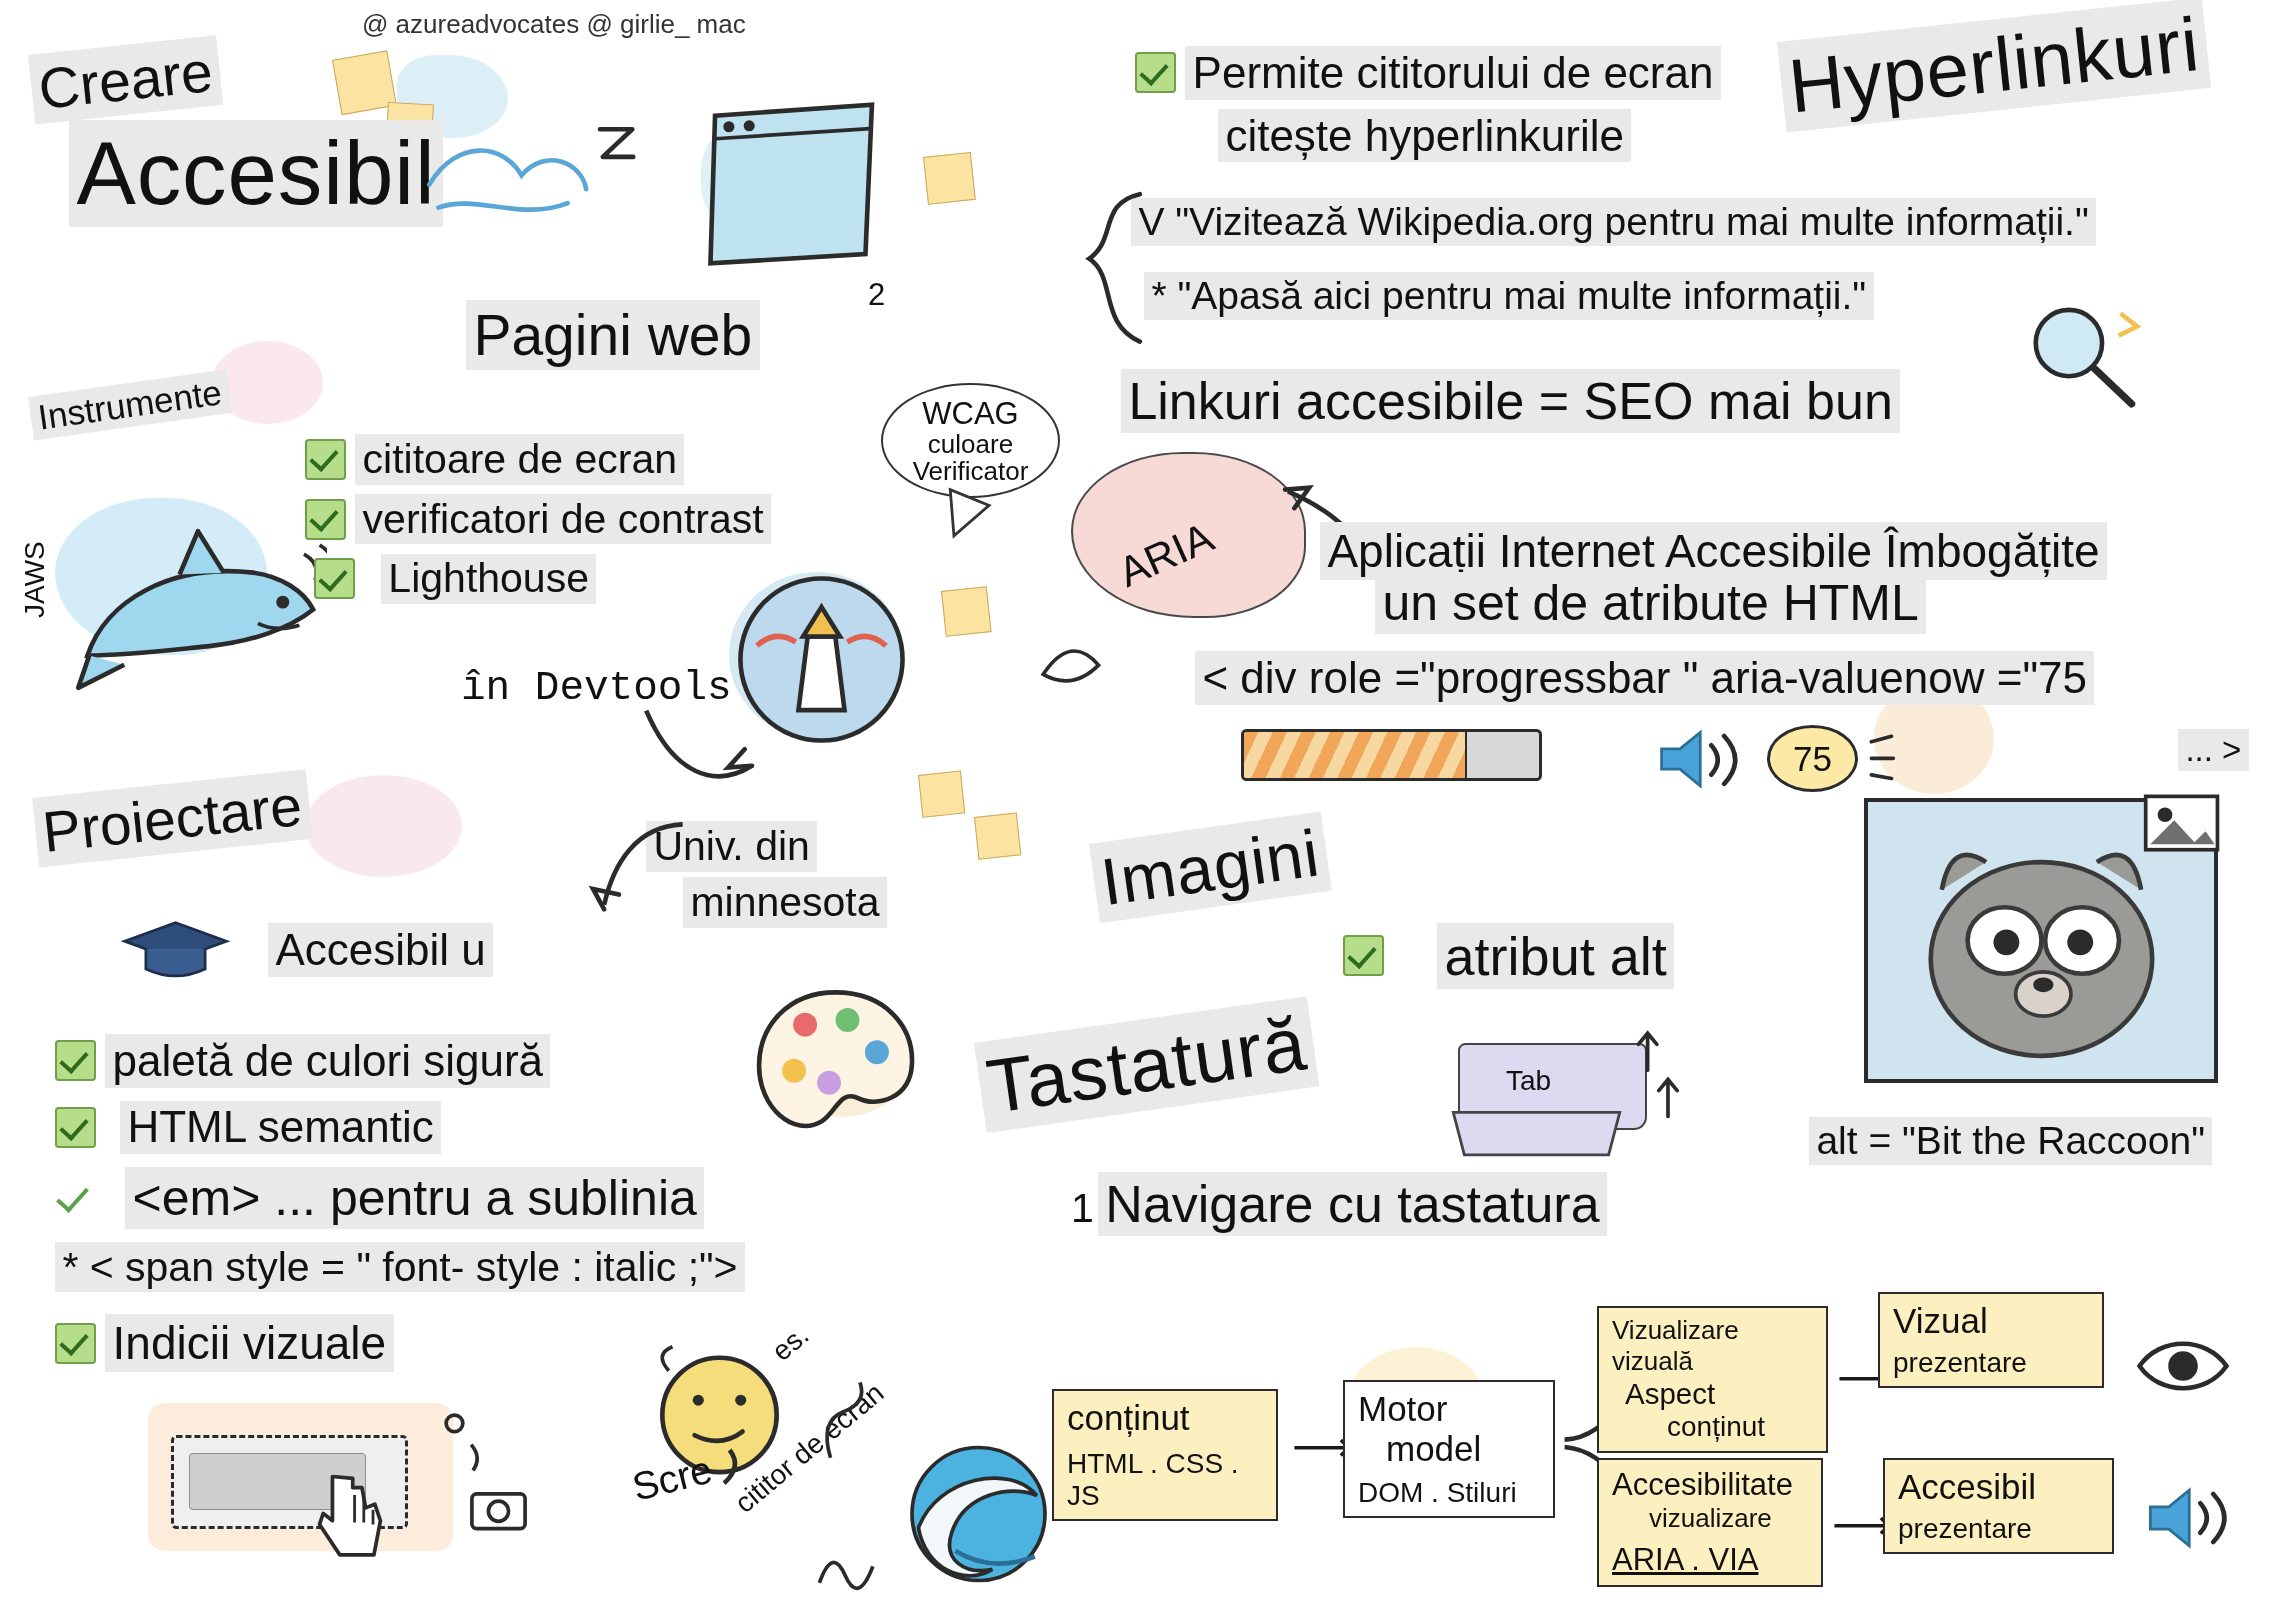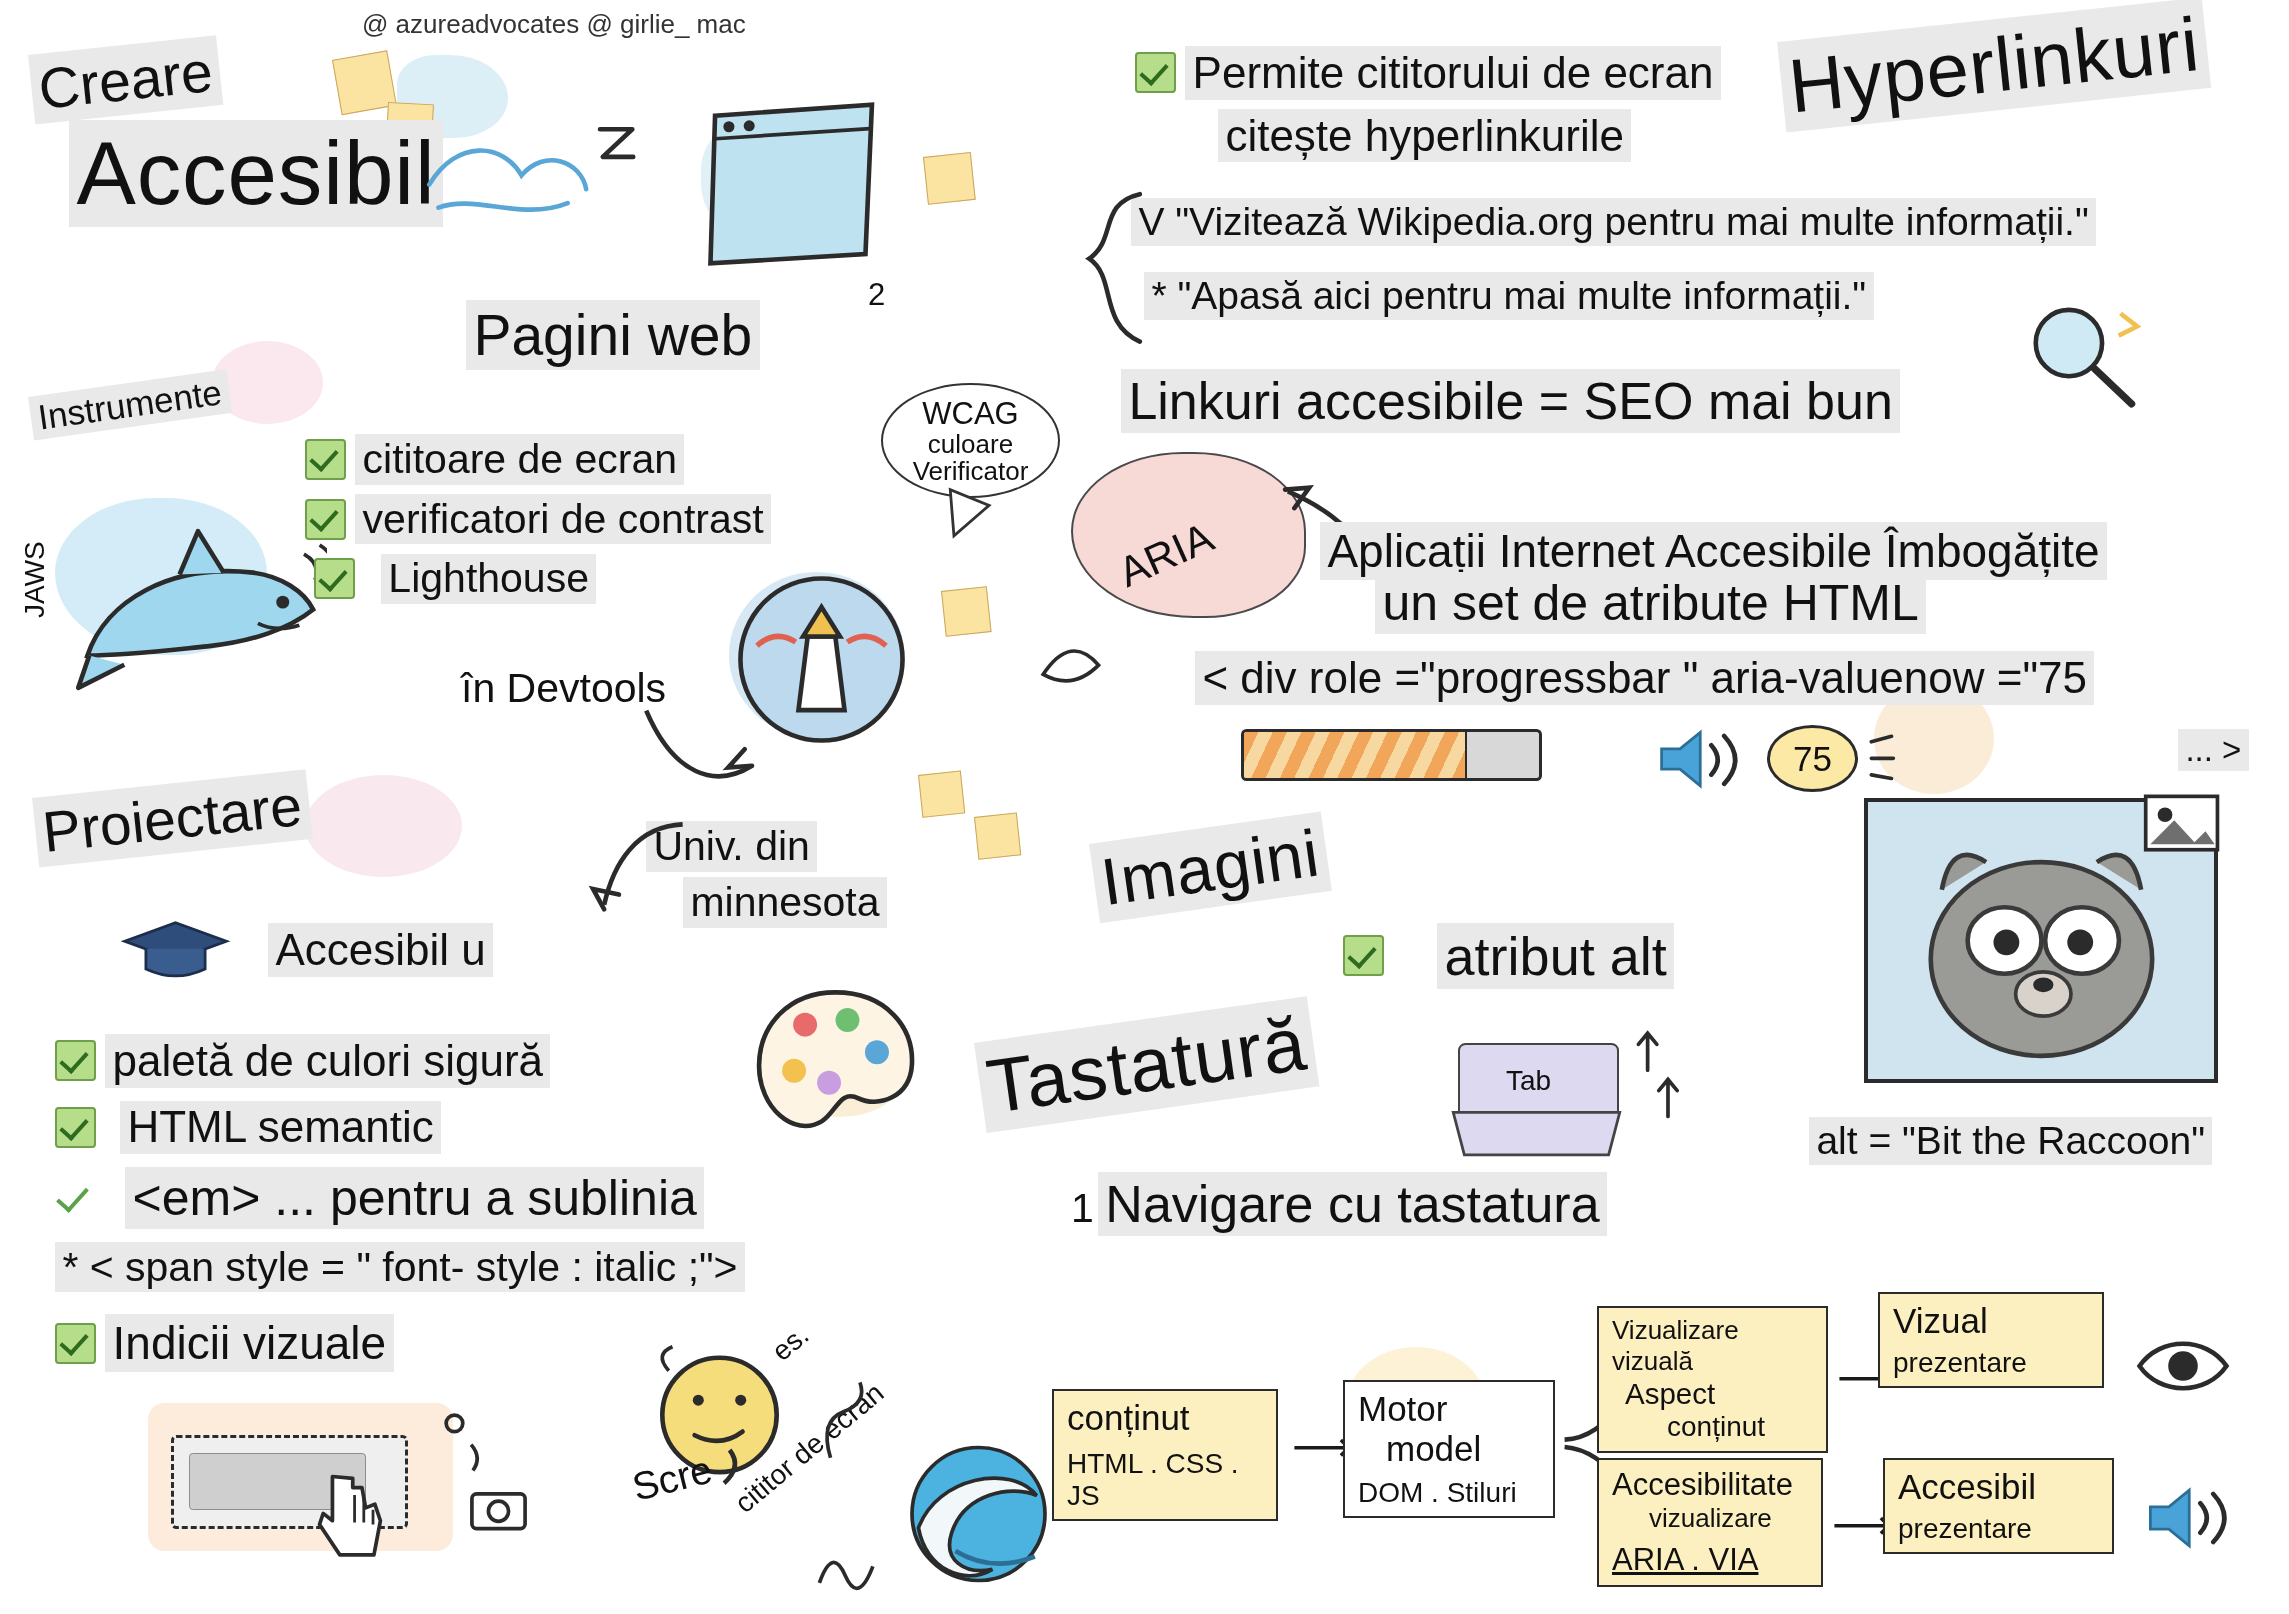--- a/index.html
+++ b/index.html
@@ -18,21 +18,21 @@
     overflow: hidden;
     background: #fff;
   }
   .abs { position: absolute; }
   .hl {
     background: #e9e9e9;
     padding: 1.8px 7.4px;
     display: inline-block;
     white-space: nowrap;
   }
-  .plain { white-space: nowrap; }
+  .plain { white-space: nowrap; font-family: Liberation Mono, monospace; }
   .title-big {
     font-size: 89px;
     font-weight: 400;
     letter-spacing: 0.9px;
   }
   .title-med {
     font-size: 57px;
     font-weight: 400;
   }
   .title-sm {
@@ -480,21 +480,21 @@
     <circle cx="26" cy="28" r="8" fill="#2b2b2b"></circle>
     <path d="M10,60 L36,34 L58,58 L70,46 L80,60 Z" fill="#6f6f6f"></path>
   </svg>
   <div class="abs" style="left:1809px;top:1117px;">
     <span class="hl body-txt" style="font-size:39px;">alt = "Bit the Raccoon"</span>
   </div>
 
   <div class="abs rot-n8" style="left:974px;top:1043px;">
     <span class="hl title-big" style="font-size:76px;">Tastatură</span>
   </div>
-  <div class="kbd-key" style="left:1458px;top:1043px;width:157px;height:83px;">
+  <div class="kbd-key" style="left:1458px;top:1043px;width:157px;height:83px;padding-left:28px;">
     <span class="cap" style="left:46px;top:20px;font-size:28px;">Tab</span>
   </div>
   <svg class="abs" style="left:1444px;top:1103px;" width="185" height="65" viewBox="0 0 200 70">
     <path d="M10,10 L190,10 L178,56 L22,56 Z" fill="#dcd9f0" stroke="#444" stroke-width="3"></path>
   </svg>
   <svg class="abs" style="left:1629px;top:1024px;" width="65" height="111" viewBox="0 0 70 120">
     <path d="M20,50 L20,12 M10,22 L20,10 L30,22" fill="none" stroke="#2b2b2b" stroke-width="4" stroke-linecap="round"></path>
     <path d="M42,100 L42,62 M32,72 L42,60 L52,72" fill="none" stroke="#2b2b2b" stroke-width="4" stroke-linecap="round"></path>
   </svg>
 

